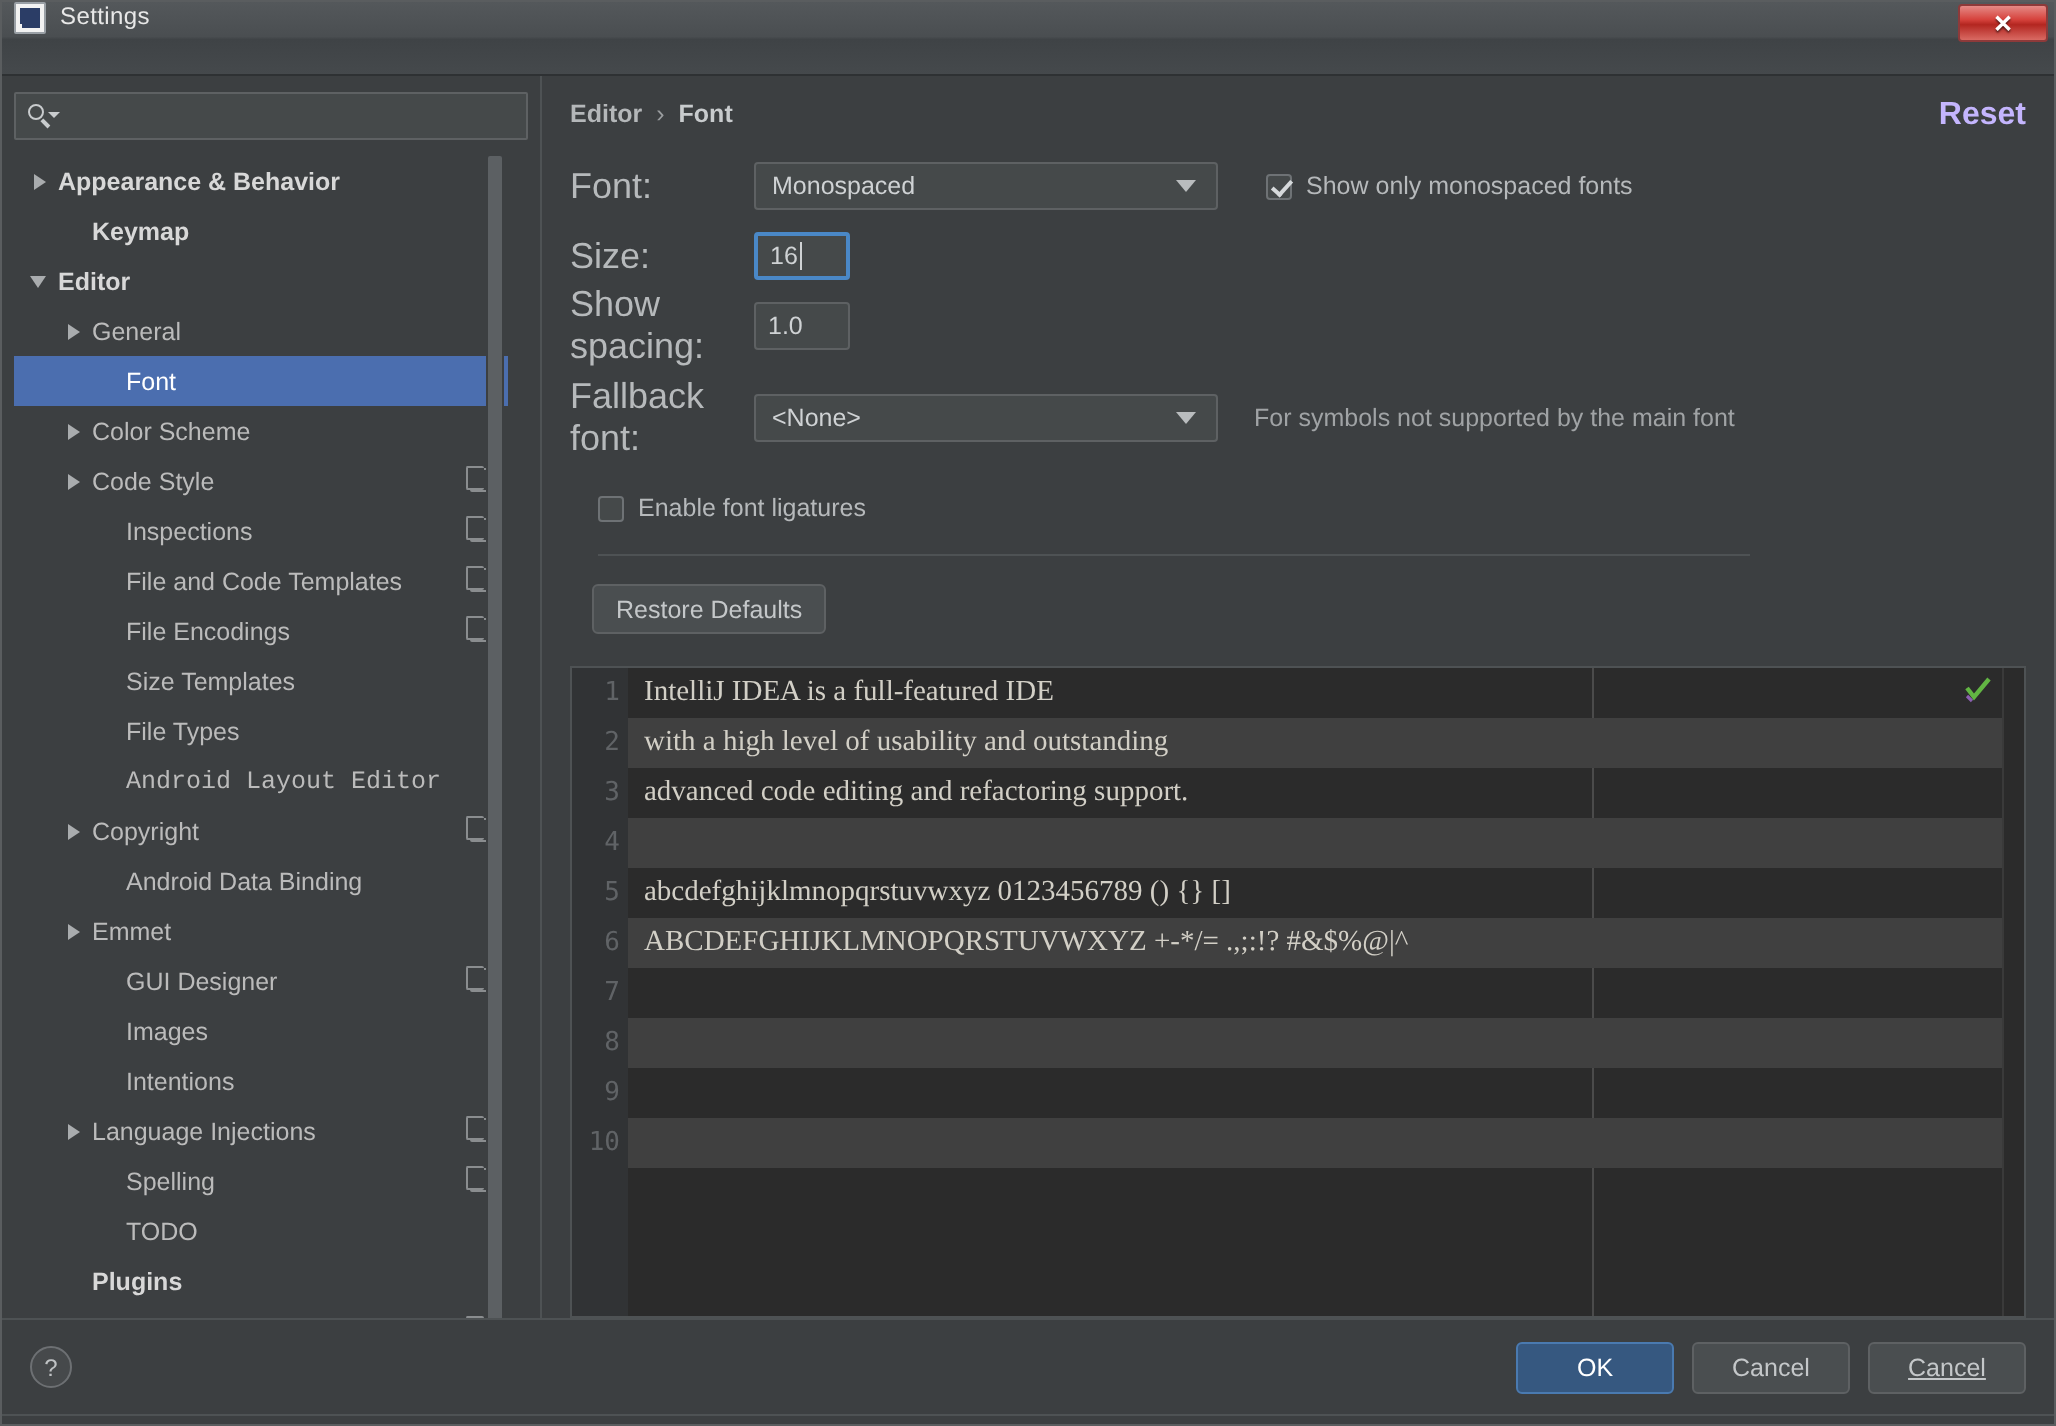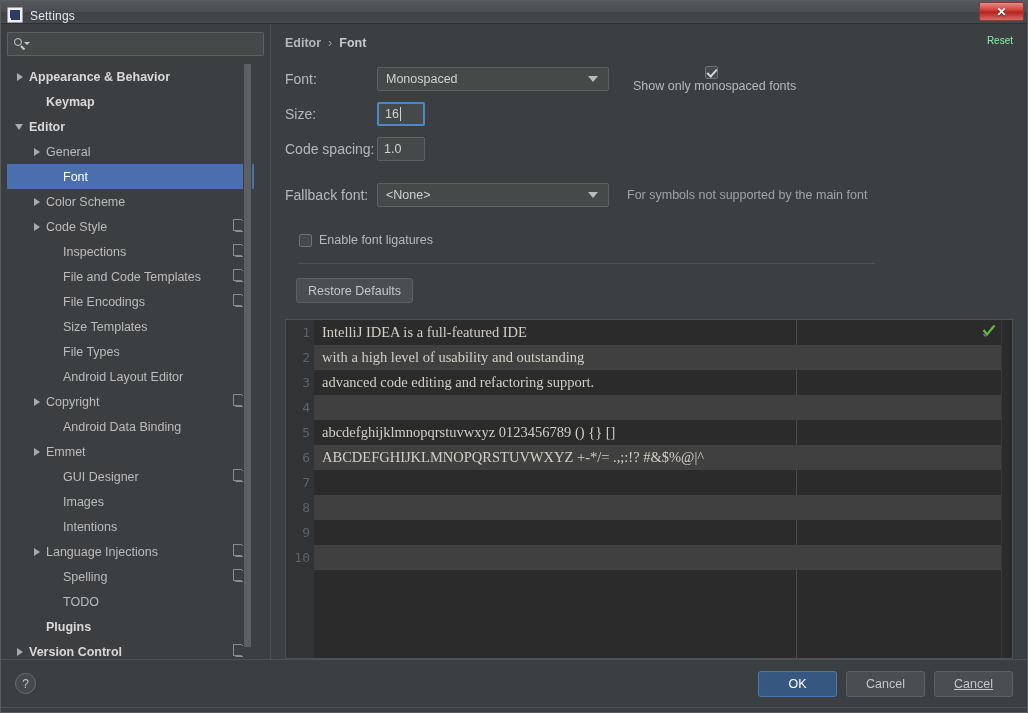--- a/index.html
+++ b/index.html
@@ -14,24 +14,24 @@
   .window {
     position: absolute; left: 0; top: 0;
     width: 1028px; height: 713px;
     background: #3c3f41;
     border: 1px solid #5a5d5f;
     display: flex; flex-direction: column;
   }
 
   
   .titlebar {
-    height: 23px; min-height: 23px;
+    height: 37px; min-height: 23px;
     background: linear-gradient(to bottom, #54585b 0%, #4a4e51 48%, #3f4346 52%, #45494c 100%);
     border-bottom: 1px solid #2e3133;
-    display: flex; align-items: flex-end;
+    display: flex; align-items: flex-start;
     padding-left: 6px;
     position: relative;
   }
   .app-icon {
     width: 16px; height: 16px;
     background: #f2f2f2;
     border: 1px solid #9aa0a6;
     border-radius: 1px;
     position: relative;
     margin-right: 7px;
@@ -170,28 +170,28 @@
   }
   .breadcrumb {
     height: 32px; display: flex; align-items: center;
     font-size: 12.5px; font-weight: bold; color: #b4b7b9;
     padding-top: 6px;
   }
   .breadcrumb .sep { margin: 0 7px; font-weight: normal; color: #9a9d9f; }
   .breadcrumb .crumb-last { color: #c8cbcd; }
   .reset-link {
     position: absolute; right: 14px; top: 11px;
-    color: #86efac; font-size: 10px; font-weight: normal;
+    color: #c4b5fd; font-size: 16px; font-weight: bold;
     cursor: pointer;
   }
 
   .form-row { display: flex; align-items: center; height: 24px; margin-top: 11px; }
   .form-label {
     width: 92px; flex: 0 0 92px;
-    color: #b6b9bb; font-size: 14px;
+    color: #b6b9bb; font-size: 18px;
   }
   .form-label.wide { width: 92px; }
 
   .combo {
     height: 24px; background: #45494a;
     border: 1px solid #5e6163; border-radius: 2px;
     display: flex; align-items: center; justify-content: space-between;
     color: #cfd2d4; font-size: 12.5px; padding: 0 4px 0 8px;
     cursor: pointer;
   }
@@ -211,21 +211,21 @@
     font-family: "Liberation Sans", sans-serif;
   }
   .textfield.focused { border: 2px solid #4a88c7; }
   .size-field { width: 48px; position: relative; }
   .caret-bar {
     display: inline-block; width: 1px; height: 14px;
     background: #cfd2d4; margin-left: 1px;
   }
   .spacing-field { width: 48px; }
 
-  .checkbox-row { display: flex; align-items: center; flex-direction: column; }
+  .checkbox-row { display: flex; align-items: center; }
   .cbx {
     width: 13px; height: 13px; flex: 0 0 13px;
     border: 1px solid #6e7275; border-radius: 2px;
     background: #45494a; position: relative; margin-right: 7px;
     cursor: pointer;
   }
   .cbx.checked::after {
     content: ""; position: absolute; left: 3.5px; top: 0.5px;
     width: 4px; height: 8px;
     border: solid #d6d9db; border-width: 0 2px 2px 0;
@@ -394,21 +394,21 @@
               <span class="copy-icon"></span>
             </div>
             <div class="tree-row" style="padding-left: 40px;">
               <span class="arrow"></span>
               <span class="label">Size Templates</span>
             </div>
             <div class="tree-row" style="padding-left: 40px;">
               <span class="arrow"></span>
               <span class="label">File Types</span>
             </div>
-            <div class="tree-row" style="padding-left: 40px;">
+            <div class="tree-row" style="padding-left: 40px; font-family: Liberation Mono, monospace;">
               <span class="arrow"></span>
               <span class="label">Android Layout Editor</span>
             </div>
             <div class="tree-row" style="padding-left: 23px;">
               <span class="arrow closed"></span>
               <span class="label">Copyright</span>
               <span class="copy-icon"></span>
             </div>
             <div class="tree-row" style="padding-left: 40px;">
               <span class="arrow"></span>
@@ -484,21 +484,21 @@
 
       <div class="form-row">
         <span class="form-label">Size:</span>
         <div class="textfield size-field focused">
           <span>16</span>
             <span class="caret-bar"></span>
         </div>
       </div>
 
       <div class="form-row">
-        <span class="form-label">Code spacing:</span>
+        <span class="form-label">Show spacing:</span>
         <div class="textfield spacing-field">
           <span>1.0</span>
         </div>
       </div>
 
       <div class="form-row" style="margin-top:22px;">
         <span class="form-label wide">Fallback font:</span>
         <div class="combo combo-fallback">
           <span>&lt;None&gt;</span>
           <span class="cb-arrow"></span>

